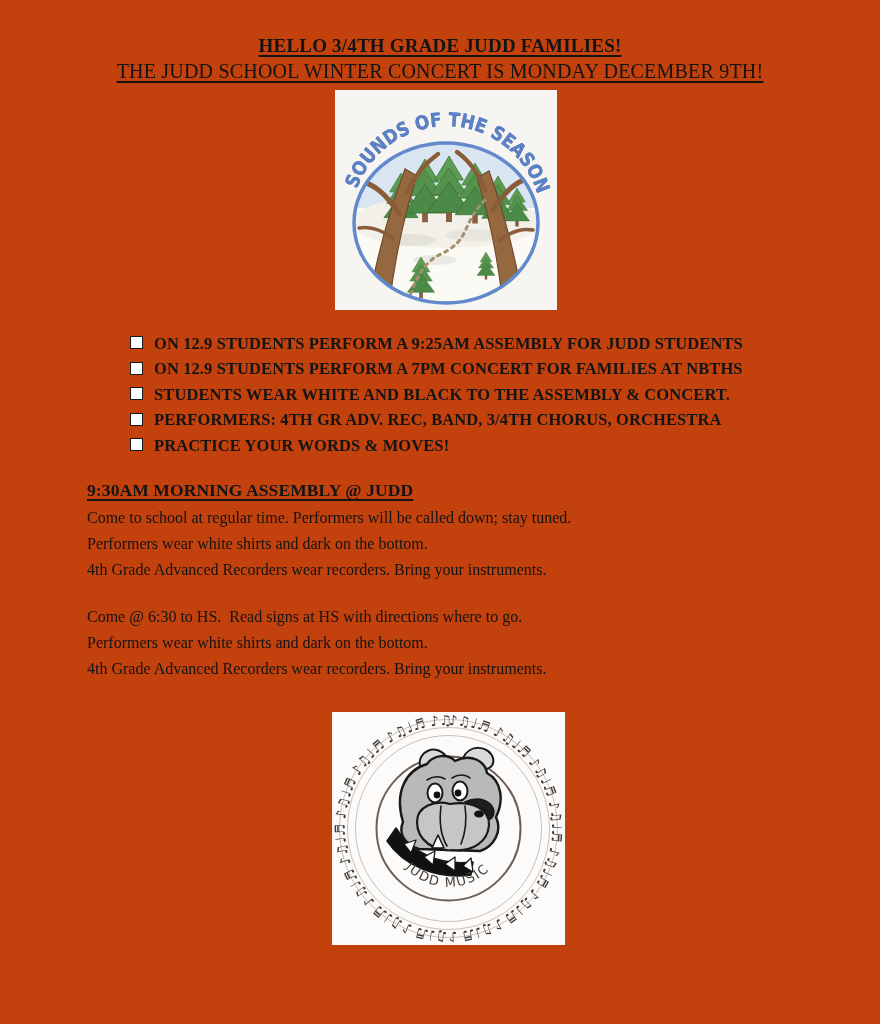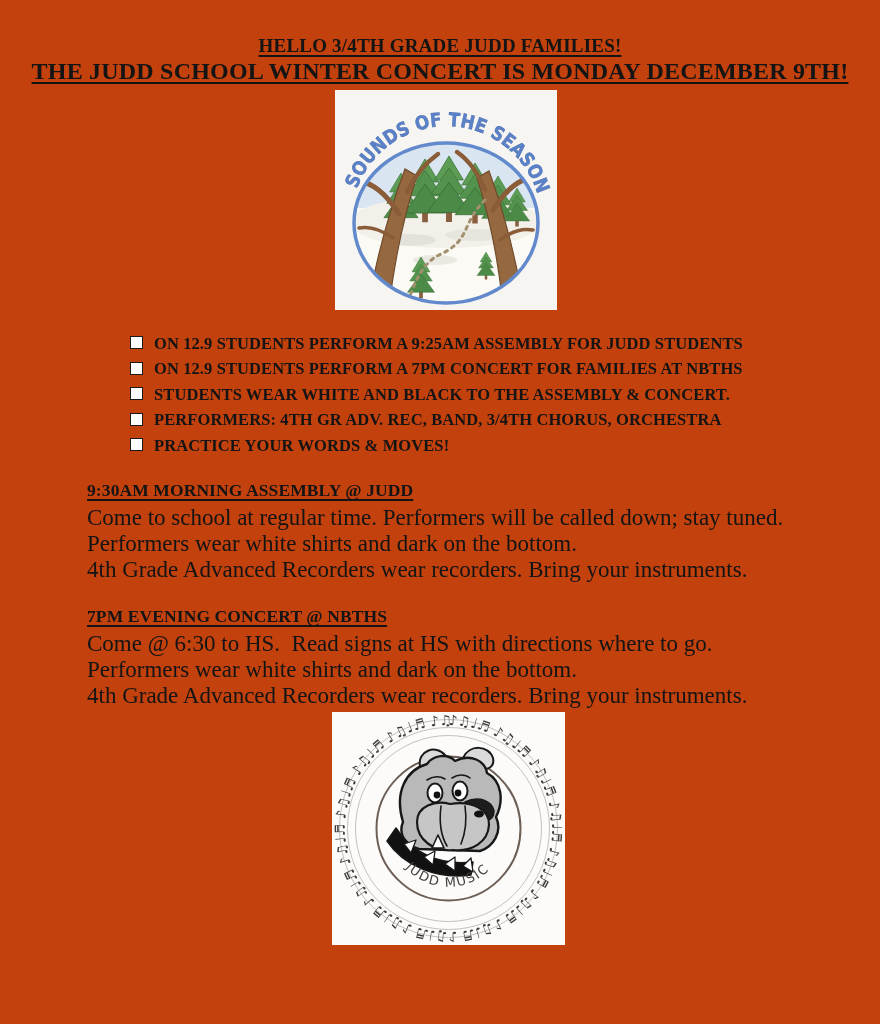--- a/index.html
+++ b/index.html
@@ -13,21 +13,21 @@
     color:#141414;
   }
   
   .titles { position:absolute; top:33px; left:0; right:0; text-align:center; }
   .title-line1 {
     font-size:19px; font-weight:bold; letter-spacing:0.2px;
     text-decoration:underline; text-underline-offset:3px; text-decoration-thickness:1.5px;
     line-height:25px;
   }
   .title-line2 {
-    font-size:24px; font-weight:bold; letter-spacing:0.2px;
+    font-size:20px; font-weight:normal; letter-spacing:0.2px;
     text-decoration:underline; text-underline-offset:3px; text-decoration-thickness:1.5px;
     line-height:27px;
   }
   
   .hero { position:absolute; top:90px; left:335px; width:222px; height:220px; }
   
   .checklist { position:absolute; top:331px; left:130px; }
   .check-row { display:flex; align-items:center; height:25.5px; }
   .checkbox {
     display:inline-block; width:13px; height:13px;
@@ -37,21 +37,21 @@
   .check-label { font-size:16.5px; font-weight:bold; letter-spacing:0.1px; white-space:nowrap; }
   
   .section { position:absolute; left:87px; width:700px; }
   .section-1 { top:478px; }
   .section-2 { top:604px; }
   .section-heading {
     font-size:17.5px; font-weight:bold; letter-spacing:0.1px;
     text-decoration:underline; text-underline-offset:3px; text-decoration-thickness:1.5px;
     line-height:24px; margin-bottom:3px;
   }
-  .section-line { font-size:23px; line-height:26.2px; white-space:pre-wrap; }
+  .section-line { font-size:16px; line-height:26.2px; white-space:pre-wrap; }
   
   .logo { position:absolute; top:712px; left:332px; width:233px; height:233px; }
 </style>
 </head>
 <body>
 
 <div class="page">
 
   <div class="titles">
     <div class="title-line1">HELLO 3/4TH GRADE JUDD FAMILIES!</div>
@@ -140,21 +140,20 @@
   </div>
 
   <div class="section section-1">
     <div class="section-heading">9:30AM MORNING ASSEMBLY @ JUDD</div>
     <div class="section-line">Come to school at regular time. Performers will be called down; stay tuned.</div>
     <div class="section-line">Performers wear white shirts and dark on the bottom.</div>
     <div class="section-line">4th Grade Advanced Recorders wear recorders. Bring your instruments.</div>
   </div>
 
   <div class="section section-2">
-    <div class="section-heading">7PM EVENING CONCERT @ NBTHS</div>
     <div class="section-line">Come @ 6:30 to HS.  Read signs at HS with directions where to go.</div>
     <div class="section-line">Performers wear white shirts and dark on the bottom.</div>
     <div class="section-line">4th Grade Advanced Recorders wear recorders. Bring your instruments.</div>
   </div>
 
   <div class="logo">
     <svg width="233" height="233" viewBox="0 0 233 233" xmlns="http://www.w3.org/2000/svg" xmlns:xlink="http://www.w3.org/1999/xlink">
       <defs>
         <path id="noteRing" d="M 116.5 13 A 103.5 103.5 0 1 1 116.5 220 A 103.5 103.5 0 1 1 116.5 13" fill="none"></path>
         <path id="nameArc" d="M 72 154 A 58 58 0 0 0 161 154" fill="none"></path>

